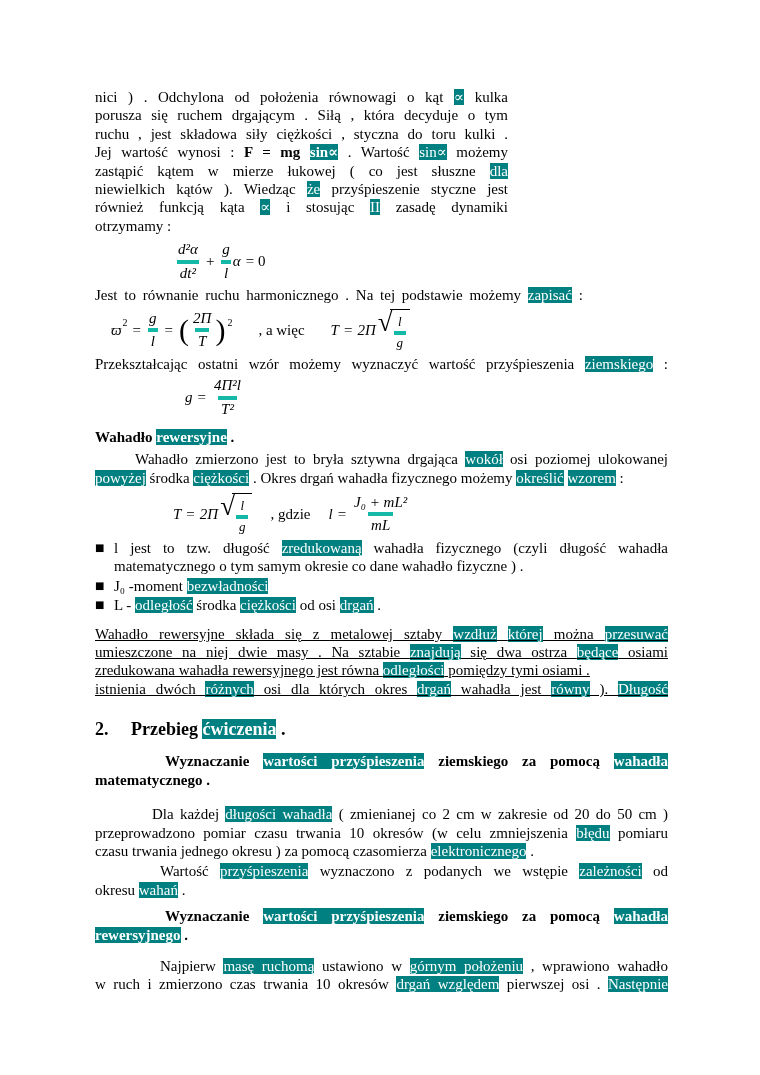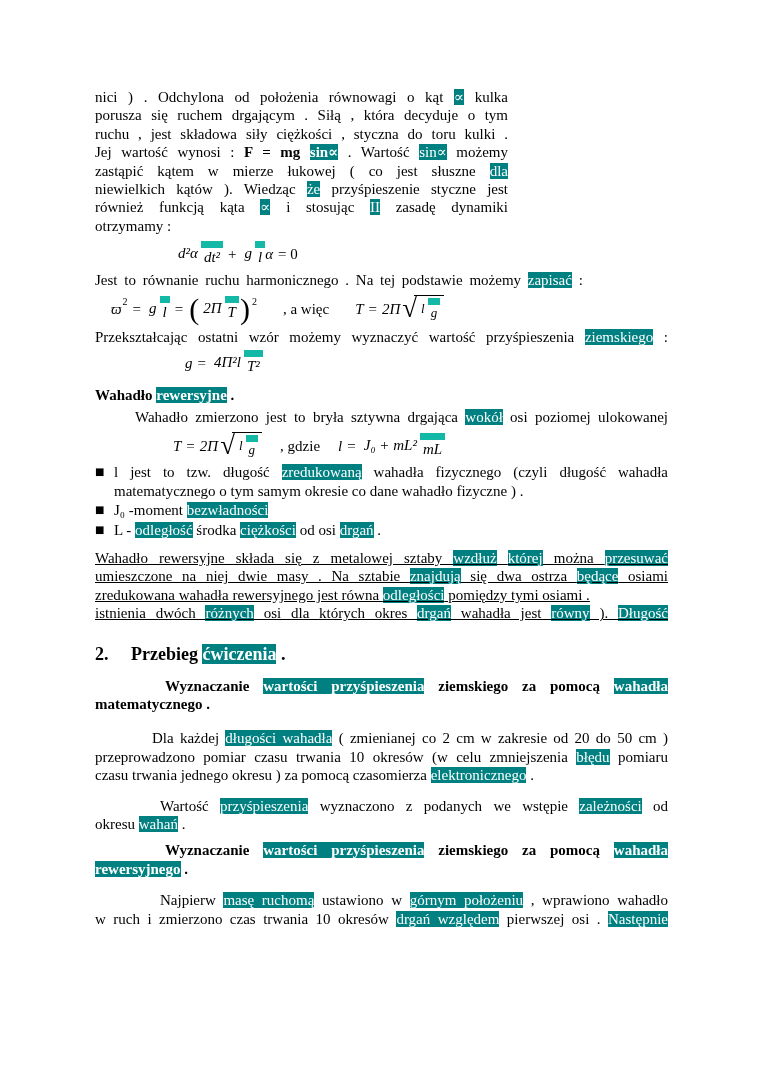--- a/index.html
+++ b/index.html
@@ -14,23 +14,23 @@
   .i40{text-indent:40px;}
   .i57{text-indent:57px;}
   .i65{text-indent:65px;}
   .i70{text-indent:70px;}
   .wsp{word-spacing:3px;}
   
   .mathrow{display:flex;align-items:center;font-size:15px;}
   .mi{font-style:italic;}
   .mo{font-style:normal;padding:0 5px;}
   .mtext{font-style:normal;}
-  .frac{display:inline-flex;flex-direction:row;align-items:center;line-height:1.15;}
+  .frac{display:inline-flex;flex-direction:column;align-items:center;line-height:1.15;}
   .fnum{padding:0 3px 1px;}
-  .fden{border-top:7px solid #14b8a6;padding:1px 3px 0;}
+  .fden{border-top:4px solid #14b8a6;padding:1px 3px 0;}
   .msup{font-size:10px;font-style:normal;position:relative;top:-7px;margin-left:1px;}
   .bp{font-style:normal;font-size:30px;font-weight:300;line-height:1;margin:0 1px;}
   .sqrt{display:inline-flex;align-items:flex-start;margin-left:2px;}
   .sqrt-sym{font-style:normal;font-size:27px;line-height:1;margin-right:-3px;}
   .sqrt-body{border-top:1.4px solid #000;padding:2px 4px 0 4px;}
   .sqrt .frac{font-size:13px;}
   .f1row{margin:6px 0 3px 80px;}
   .lharm{margin-top:4px;}
   .f2row{margin:5px 0 2px 16px;}
   .lprz{margin-top:4px;}
@@ -42,21 +42,21 @@
   .mid2{margin:0 18px;}
   .bullets{margin-top:4px;}
   .brow{display:flex;}
   .brow + .brow{margin-top:1px;}
   .bmark{width:19px;font-size:10px;line-height:18.4px;font-family:"DejaVu Sans","Liberation Sans",sans-serif;}
   .btext{flex:1;}
   .p3{margin-top:10px;text-decoration:underline;}
   .h2{margin-top:20px;font-size:18px;line-height:22px;}
   .boldblock{margin-top:12px;}
   .p4{margin-top:16px;}
-  .p5{margin-top:12px;}
+  .p5{margin-top:2px;}
   .b2block{margin-top:8px;}
   .p6{margin-top:13px;}
 </style>
 </head>
 <body>
 
 <div class="page">
   <div class="content">
 
     <div class="p1">
@@ -125,20 +125,21 @@
       <span class="frac">
         <span class="fnum mi">4Π²l</span>
         <span class="fden mi">T²</span>
       </span>
     </div>
 
     <div class="ln left h1"><span class="b">Wahadło  </span><span class="b h">rewersyjne</span><span class="b"> .</span></div>
 
     <div class="p2">
       <div class="ln i40"><span>Wahadło  zmierzono  jest  to  bryła  sztywna  drgająca  </span><span class="h">wokół</span><span>  osi poziomej  ulokowanej</span></div>
+      <div class="ln left"><span class="h">powyżej</span><span> środka </span><span class="h">ciężkości</span><span> . Okres drgań wahadła fizycznego możemy </span><span class="h">określić</span><span> </span><span class="h">wzorem</span><span> :</span></div>
     </div>
 
     <div class="mathrow f4row">
       <span class="mi">T</span>
       <span class="mo">=</span>
       <span class="mi">2Π</span>
       <span class="sqrt">
         <span class="sqrt-sym">√</span>
         <span class="sqrt-body">
           <span class="frac">

